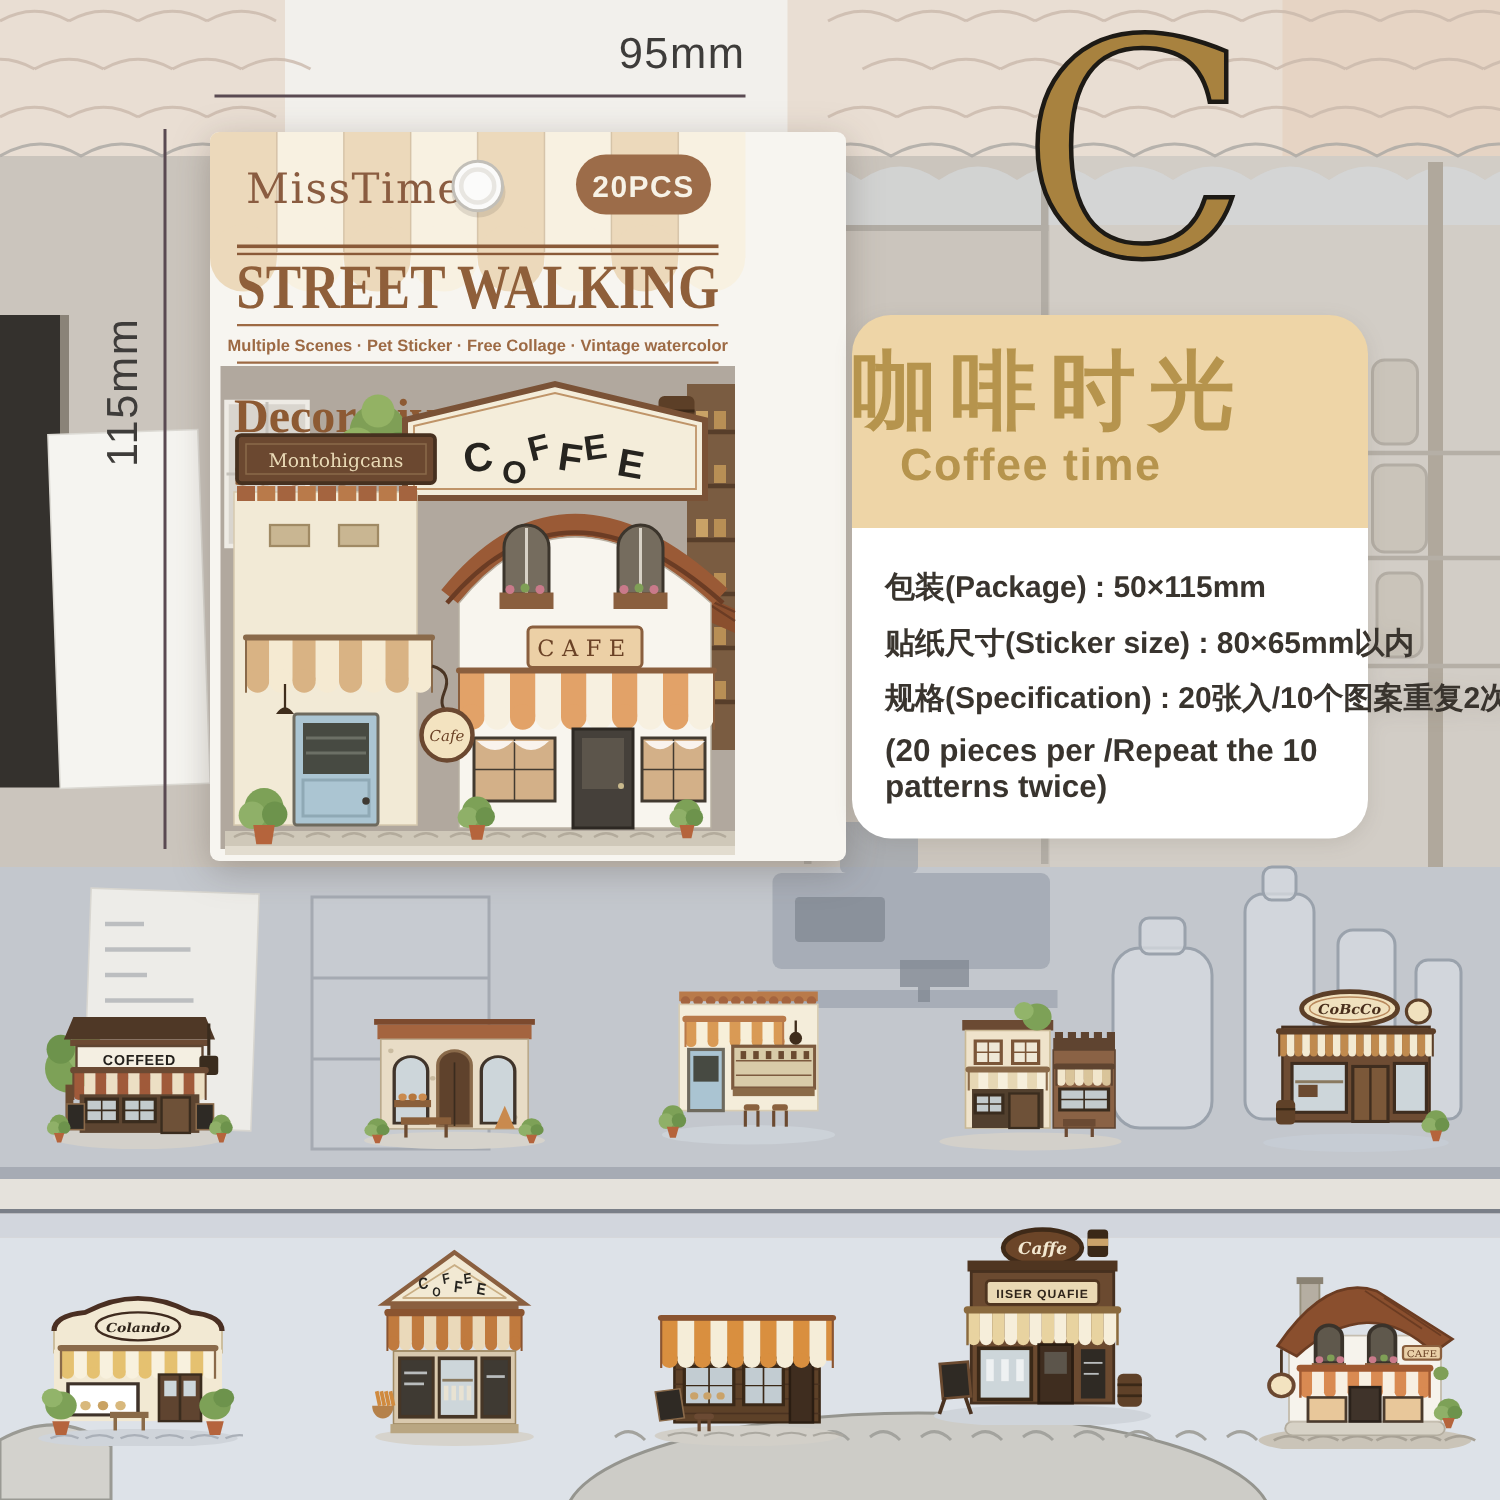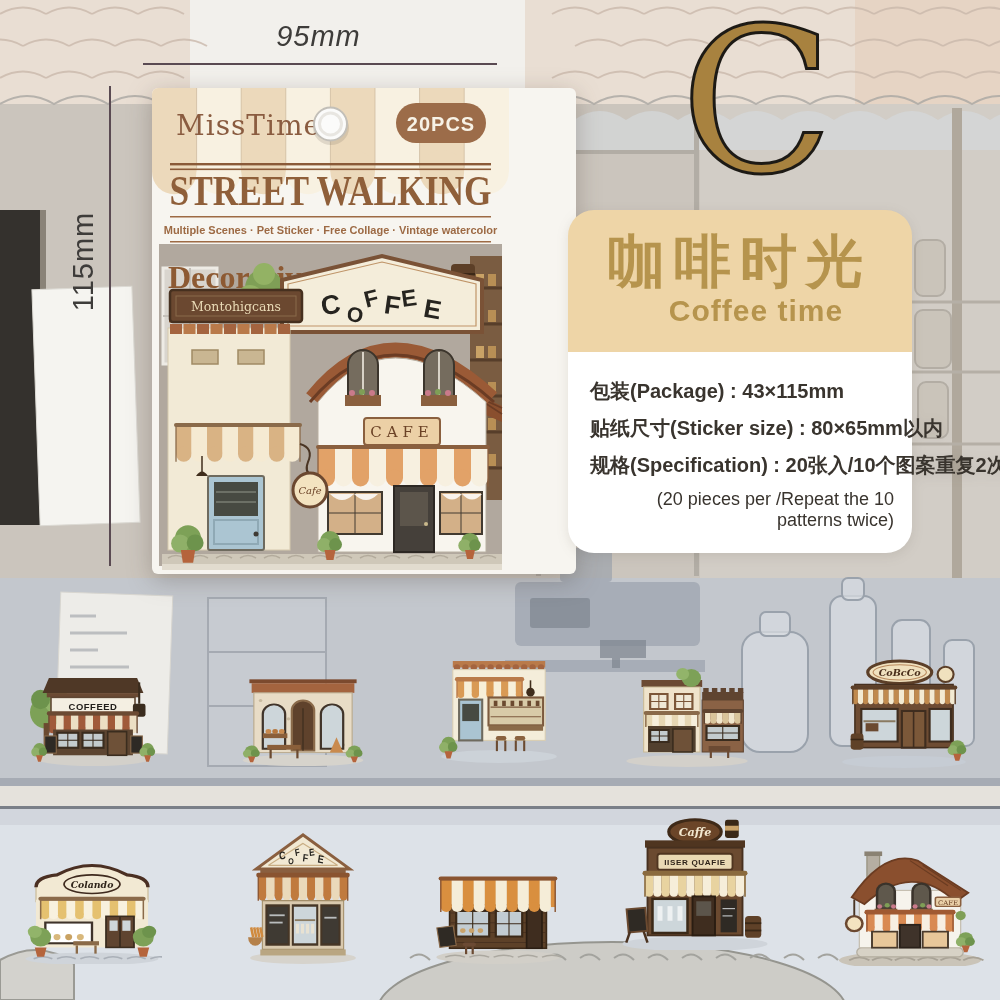--- a/index.html
+++ b/index.html
@@ -6,44 +6,44 @@
   #stage{position:relative;width:1000px;height:1000px;overflow:hidden;background:#cbc5bd;
          font-family:"Liberation Sans",sans-serif;}
   .abs{position:absolute;}
   svg{display:block;}
 
   
   #bg{position:absolute;left:0;top:0;width:1000px;height:1000px;}
 
   
   .dim-label{font-size:29px;font-weight:500;color:#3e3c3a;letter-spacing:1px;}
-  #dim-w{left:140px;top:20px;width:357px;text-align:center;font-style:italic;}
+  #dim-w{left:140px;top:20px;width:357px;text-align:right;}
   #dim-w-line{left:143px;top:63px;width:354px;height:0;border-top:2px solid #5a4a52;}
   #dim-h{left:28px;top:245px;width:110px;text-align:center;transform:rotate(-90deg);}
   #dim-h-line{left:109px;top:86px;height:480px;width:0;border-left:2px solid #5a4a52;}
 
   
-  #package{left:152px;top:88px;width:424px;height:486px;border-radius:6px;overflow:hidden;
+  #package{left:140px;top:88px;width:424px;height:486px;border-radius:6px;overflow:hidden;
            filter:drop-shadow(0 6px 12px rgba(60,48,36,.28));background:#f7f5f0;}
   #pkg-art{width:357px;height:486px;}
 
   
   #variant-letter{left:672px;top:2px;width:170px;text-align:center;
     font-family:"DejaVu Serif","Liberation Serif",serif;font-size:200px;line-height:1;
     color:#a8823f;-webkit-text-stroke:3px #1d1a15;}
 
   
   #info-panel{left:568px;top:210px;width:344px;border-radius:26px;
               filter:drop-shadow(0 3px 6px rgba(80,70,60,.12));}
-  .panel-head{background:#eed5a7;border-radius:26px 26px 0 0;height:142px;text-align:center;}
+  .panel-head{background:#eed5a7;border-radius:26px 26px 0 0;height:142px;}
   .panel-zh{padding-top:18px;font-size:57px;font-weight:700;color:#b6944d;letter-spacing:9px;line-height:66px;}
   .panel-en{font-size:30px;font-weight:700;color:#b6944d;letter-spacing:1px;margin-left:32px;}
   .panel-body{background:#ffffff;border-radius:0 0 26px 26px;padding:26px 18px 22px 22px;}
   .spec-line{font-size:20px;font-weight:700;color:#39342e;margin-bottom:10px;white-space:nowrap;}
-  .spec-note{font-size:18px;font-weight:400;color:#39342e;text-align:right;}
+  .spec-note{font-size:21px;font-weight:700;color:#39342e;text-align:left;}
 
   .shop{position:absolute;}
   .shop svg{width:100%;height:100%;}
 </style>
 </head>
 <body>
 
 <div id="stage">
 
   <svg id="bg" viewBox="0 0 1000 1000">
@@ -419,21 +419,21 @@
 
   <div class="abs" id="variant-letter">C</div>
 
   <div class="abs" id="info-panel">
     <div class="panel-head">
       <div class="panel-zh">咖啡时光</div>
       <div class="panel-en">Coffee time</div>
     </div>
     <div class="panel-body">
       <div id="spec-lines">
-          <div class="spec-line">包装(Package) : 43×115mm</div>
+          <div class="spec-line">包装(Package) : 50×115mm</div>
           <div class="spec-line">贴纸尺寸(Sticker size) : 80×65mm以内</div>
           <div class="spec-line">规格(Specification) : 20张入/10个图案重复2次</div>
         </div>
       <div class="spec-note">(20 pieces per /Repeat the 10 patterns twice)</div>
     </div>
   </div>
 
   <div class="shop" style="left:30px;top:648px;width:126px;height:118px;">
       <svg viewBox="0 0 120 110" preserveAspectRatio="none">
         <ellipse cx="60" cy="103" rx="55" ry="7" fill="#d3d0ca"></ellipse>

